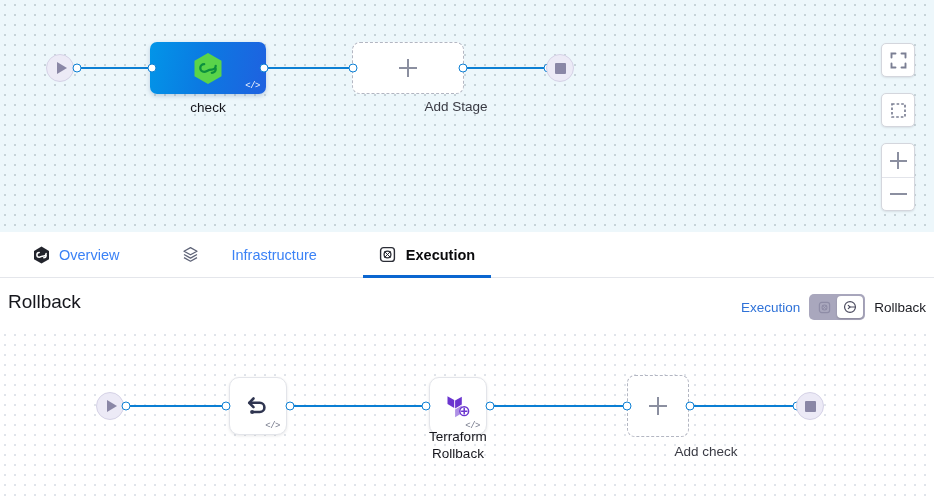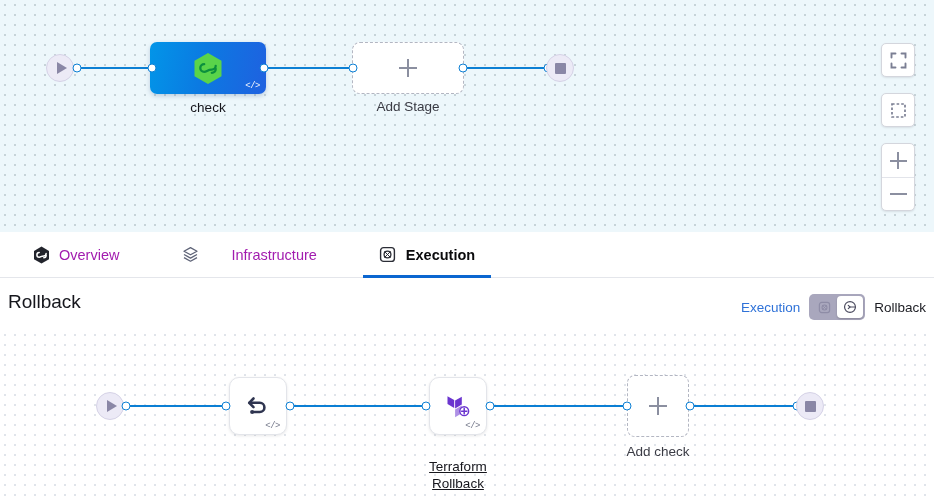--- a/index.html
+++ b/index.html
@@ -109,21 +109,21 @@
     transform: translate(-50%, -50%);
     display: flex; align-items: center; justify-content: center;
   }
 
   
   .node-label {
     position: absolute; transform: translateX(-50%);
     text-align: center; font-size: 13.5px; line-height: 17px;
     color: #16161c; white-space: pre-line;
   }
-  .node-label.muted { color: #3a3b44; }
+  .node-label.muted { color: #3a3b44; margin-left: 48px; }
 
   
   .ctrl {
     position: absolute; width: 34px; height: 34px;
     background: #ffffff; border: 1px solid #d4d6dd; border-radius: 5px;
     box-shadow: 0 1px 2px rgba(16,22,26,.10);
     display: flex; align-items: center; justify-content: center;
   }
   .ctrl-group {
     position: absolute; width: 34px;
@@ -146,21 +146,21 @@
   .tabbar {
     position: absolute; left: 0; top: 232px; width: 934px; height: 46px;
     background: #ffffff; border-bottom: 1px solid #e4e6eb;
     display: flex; align-items: stretch; padding-left: 16px;
   }
   .tab {
     display: flex; align-items: center; gap: 9px;
     padding: 0 16px; position: relative; cursor: pointer;
   }
   .tab .tab-label {
-    font-size: 14.5px; color: #a21caf; white-space: nowrap;
+    font-size: 14.5px; color: #3b82f6; white-space: nowrap;
   }
   .tab.active .tab-label { font-weight: bold; color: #0b0b0d; }
   .tab.active::after {
     content: ""; position: absolute; left: 0; right: 0; bottom: -1px;
     height: 3px; background: #0b66d0;
   }
   .tab-icon { width: 18px; height: 18px; display: flex; align-items: center; justify-content: center; }
 
   
   .rb-header {
@@ -370,21 +370,21 @@
           <polygon points="13.1,19.4 19.8,15.5 19.8,23.3 13.1,27.2" opacity=".55"></polygon>
         </g>
         <circle cx="22.2" cy="21.2" r="5" fill="#ffffff"></circle>
         <circle cx="22.2" cy="21.2" r="4.4" fill="none" stroke="#6b35cf" stroke-width="1.5"></circle>
         <path d="M22.2 18.6v5.2M19.6 21.2h5.2" stroke="#6b35cf" stroke-width="1.5" stroke-linecap="round"></path>
       </svg>
       <span class="code-badge dark">&lt;/&gt;</span>
     </div>
     <div class="port" style="left:426px; top:76px;"></div>
     <div class="port" style="left:490px; top:76px;"></div>
-    <div class="node-label" style="left:458px; top:128px; width:170px;text-decoration:underline;">Terraform
+    <div class="node-label" style="left:458px; top:98px; width:170px;">Terraform
 Rollback</div>
 
     <div class="add-node pointer" style="left:658px; top:76px; width:62px; height:62px;">
       <div class="plus"></div>
     </div>
     <div class="port" style="left:627px; top:76px;"></div>
     <div class="port" style="left:690px; top:76px;"></div>
     <div class="node-label muted" style="left:658px; top:113px;">Add check</div>
 
     <div class="port" style="left:797px; top:76px;"></div>

